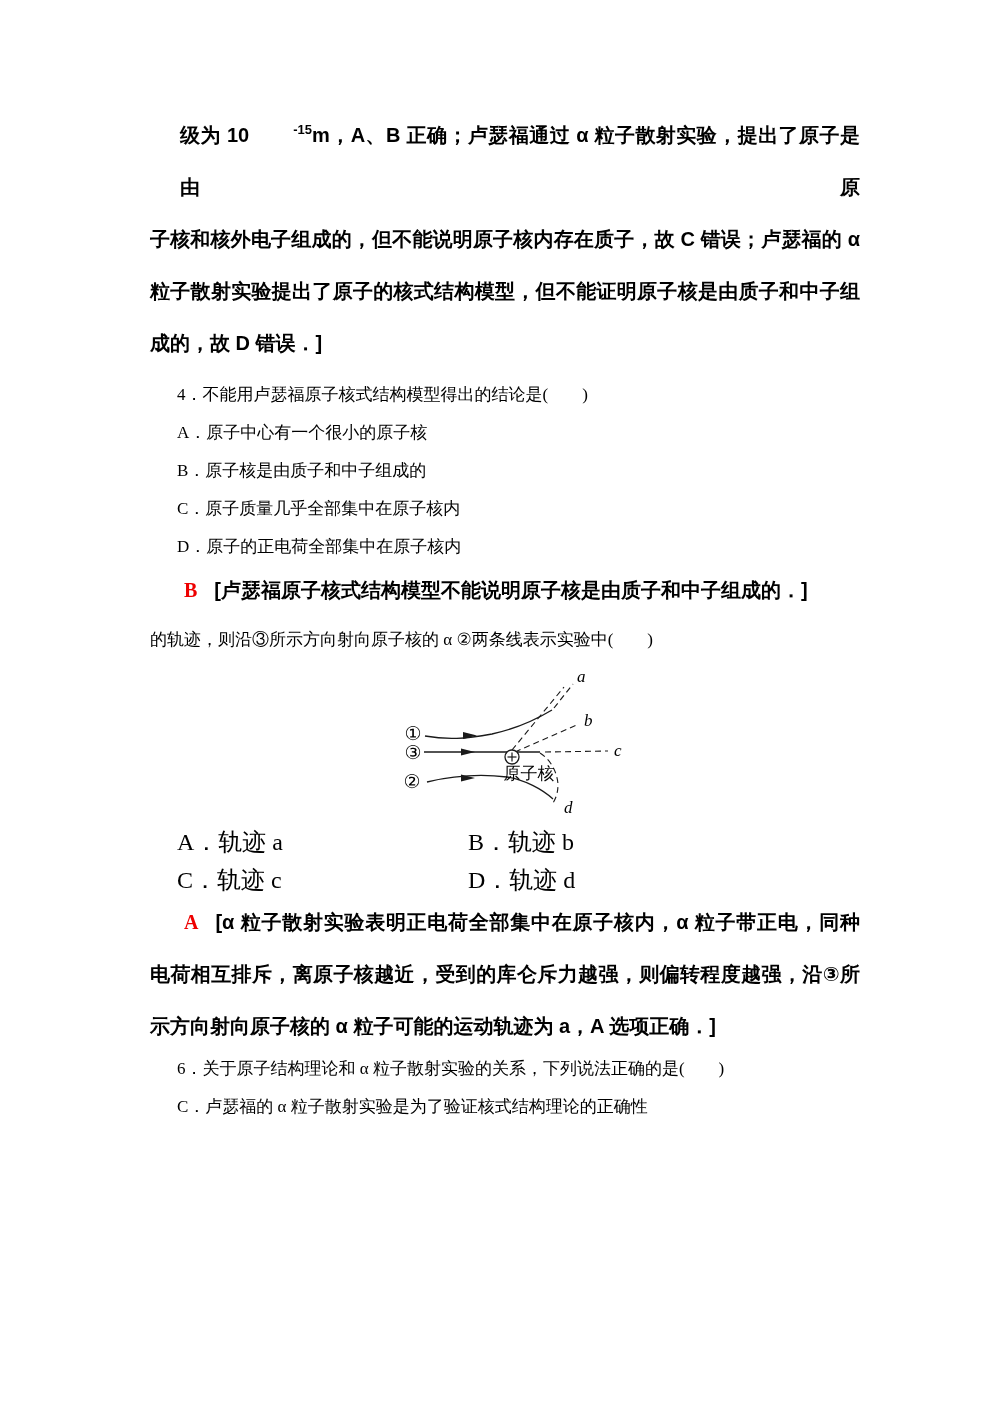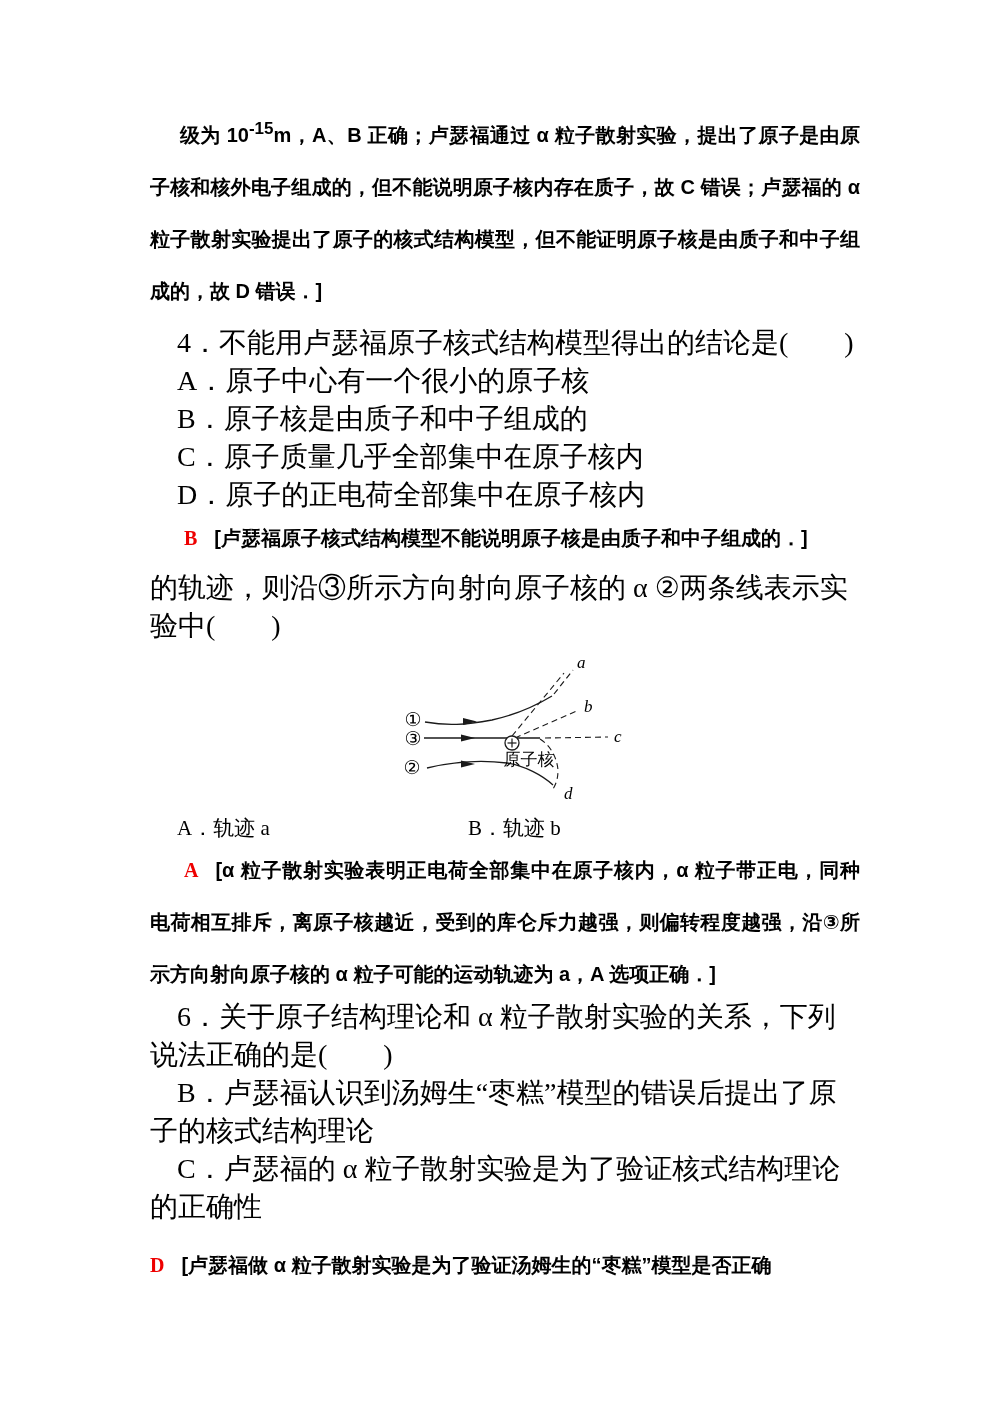--- a/index.html
+++ b/index.html
@@ -7,29 +7,29 @@
     width:1000px;height:1414px;
     font-family:"Liberation Serif","DejaVu Serif",serif;
     color:#000;
     -webkit-font-smoothing:antialiased;
   }
   .page{box-sizing:border-box;width:1000px;height:1414px;padding:109px 140px 0 150px;overflow:hidden;}
   
   .p-bold{font-family:"Liberation Sans","DejaVu Sans",sans-serif;font-weight:bold;font-size:20px;line-height:52px;}
   .p-bold .lat{font-family:"Liberation Serif","DejaVu Serif",serif;}
   
-  .q{font-size:28px;line-height:38px;}
+  .q{font-size:17px;line-height:38px;}
   .jl{text-align:justify;text-align-last:justify;}
   .line{white-space:normal;}
   .ind-sm{padding-left:30px;}
   .ind-q{text-indent:27px;}
   .ind-ans{padding-left:34px;}
-  sup{font-size:17px;line-height:0;vertical-align:super;}
+  sup{font-size:13px;line-height:0;vertical-align:super;margin-left:44px;}
   .red{color:var(--answer-red,#ee0000);margin-right:17px;}
-  .opt-row{line-height:38px;font-size:21px;padding-left:27px;}
+  .opt-row{line-height:38px;font-size:24px;padding-left:27px;}
   .opt-col1{display:inline-block;width:291px;}
   .mt7{margin-top:7px;}
   .mt5{margin-top:5px;}
   .mt4{margin-top:4px;}
   .mt13{margin-top:13px;}
   .mtm2{margin-top:-2px;}
   .mtm3{margin-top:-3px;}
   .figure-wrap{margin-top:5px;margin-left:247px;width:300px;height:155px;}
   .figure-wrap svg{display:block;}
   .svg-lab{font-family:"Liberation Serif","DejaVu Serif",serif;font-style:italic;font-size:17px;}
@@ -99,31 +99,30 @@
       <text class="svg-lab" x="187" y="62">b</text>
       <text class="svg-lab" x="217" y="92">c</text>
       <text class="svg-lab" x="167" y="149">d</text>
     </svg>
   </div>
 
   <div class="mt4">
     <div class="opt-row">
       <span class="opt-col1">A．轨迹 a</span><span>B．轨迹 b</span>
     </div>
+    <div class="opt-row">
+      <span class="opt-col1">C．轨迹 c</span><span>D．轨迹 d</span>
+    </div>
   </div>
 
   <div class="p-bold mtm3">
     <div class="line jl ind-ans"><span class="red lat">A</span><span>[α 粒子散射实验表明正电荷全部集中在原子核内，α 粒子带正电，同种</span></div>
     <div class="line jl">电荷相互排斥，离原子核越近，受到的库仑斥力越强，则偏转程度越强，沿③所</div>
     <div class="line">示方向射向原子核的 α 粒子可能的运动轨迹为 a，A 选项正确．]</div>
   </div>
 
   <div class="q mtm2">
     <div class="line ind-q">6．关于原子结构理论和 α 粒子散射实验的关系，下列说法正确的是(　　)</div>
-    <div class="line ind-q">B．卢瑟福认识到汤姆生“枣糕”模型的错误后提出了原子的核式结构理论</div>
     <div class="line ind-q">C．卢瑟福的 α 粒子散射实验是为了验证核式结构理论的正确性</div>
   </div>
 
-  <div class="p-bold mt13">
-    <div class="line"><span class="red lat">D</span><span>[卢瑟福做 α 粒子散射实验是为了验证汤姆生的“枣糕”模型是否正确</span></div>
-  </div>
 
 </div>
 
 </body></html>

